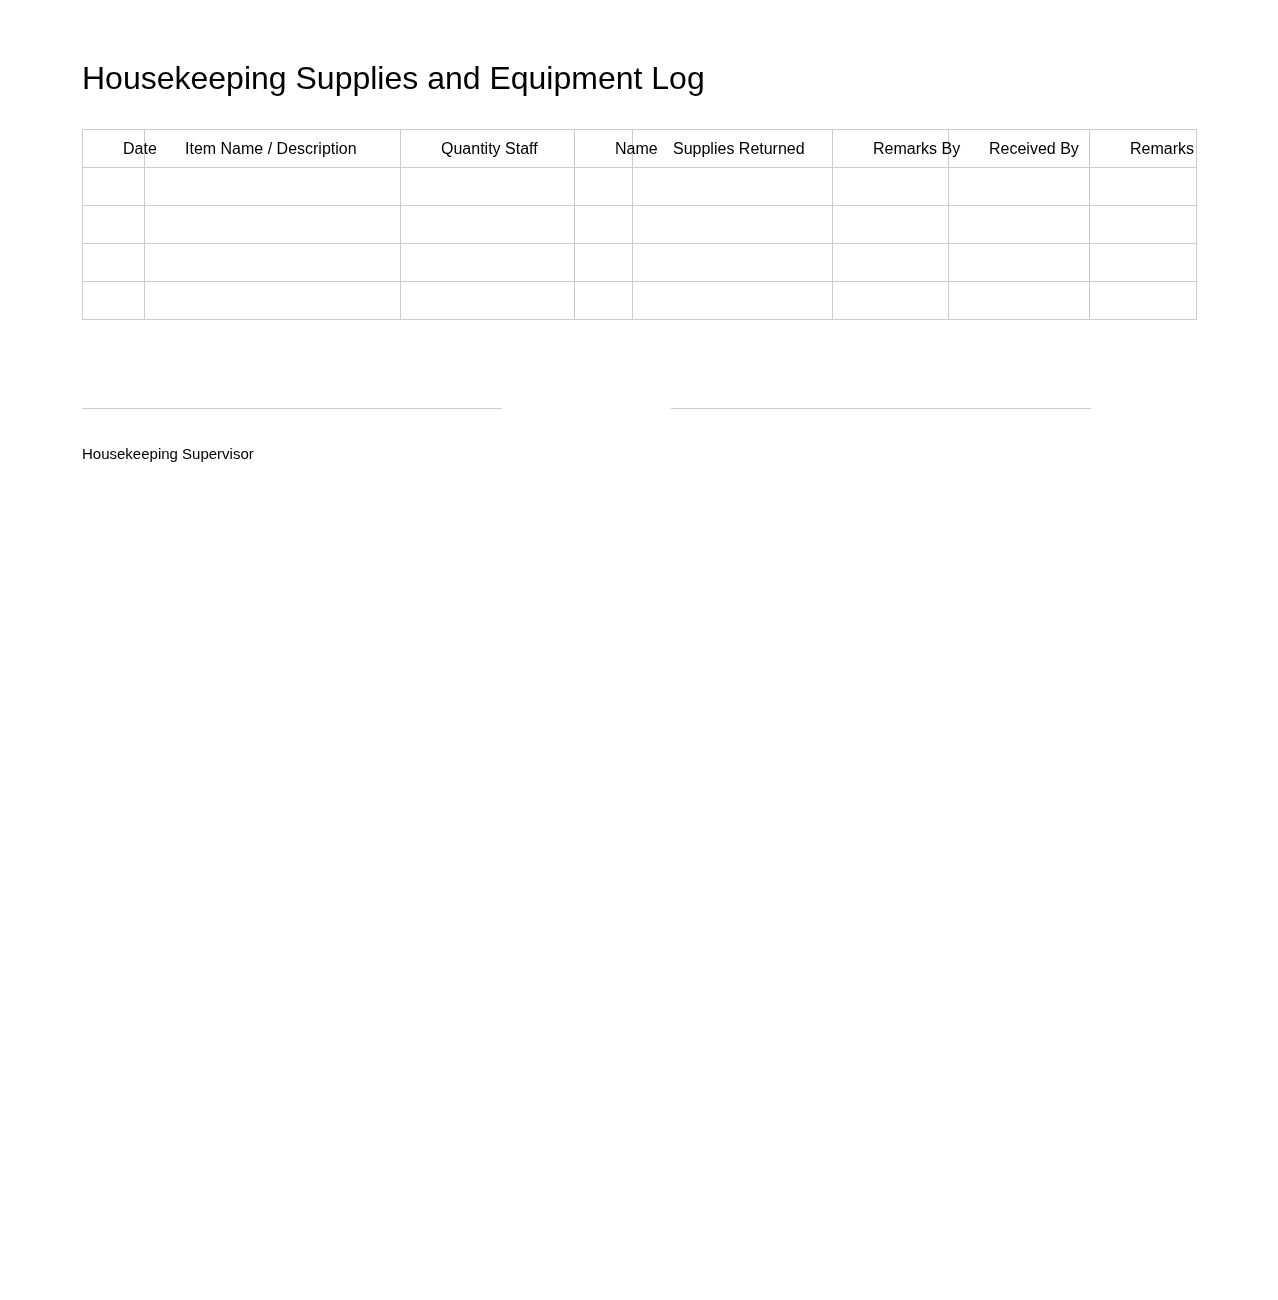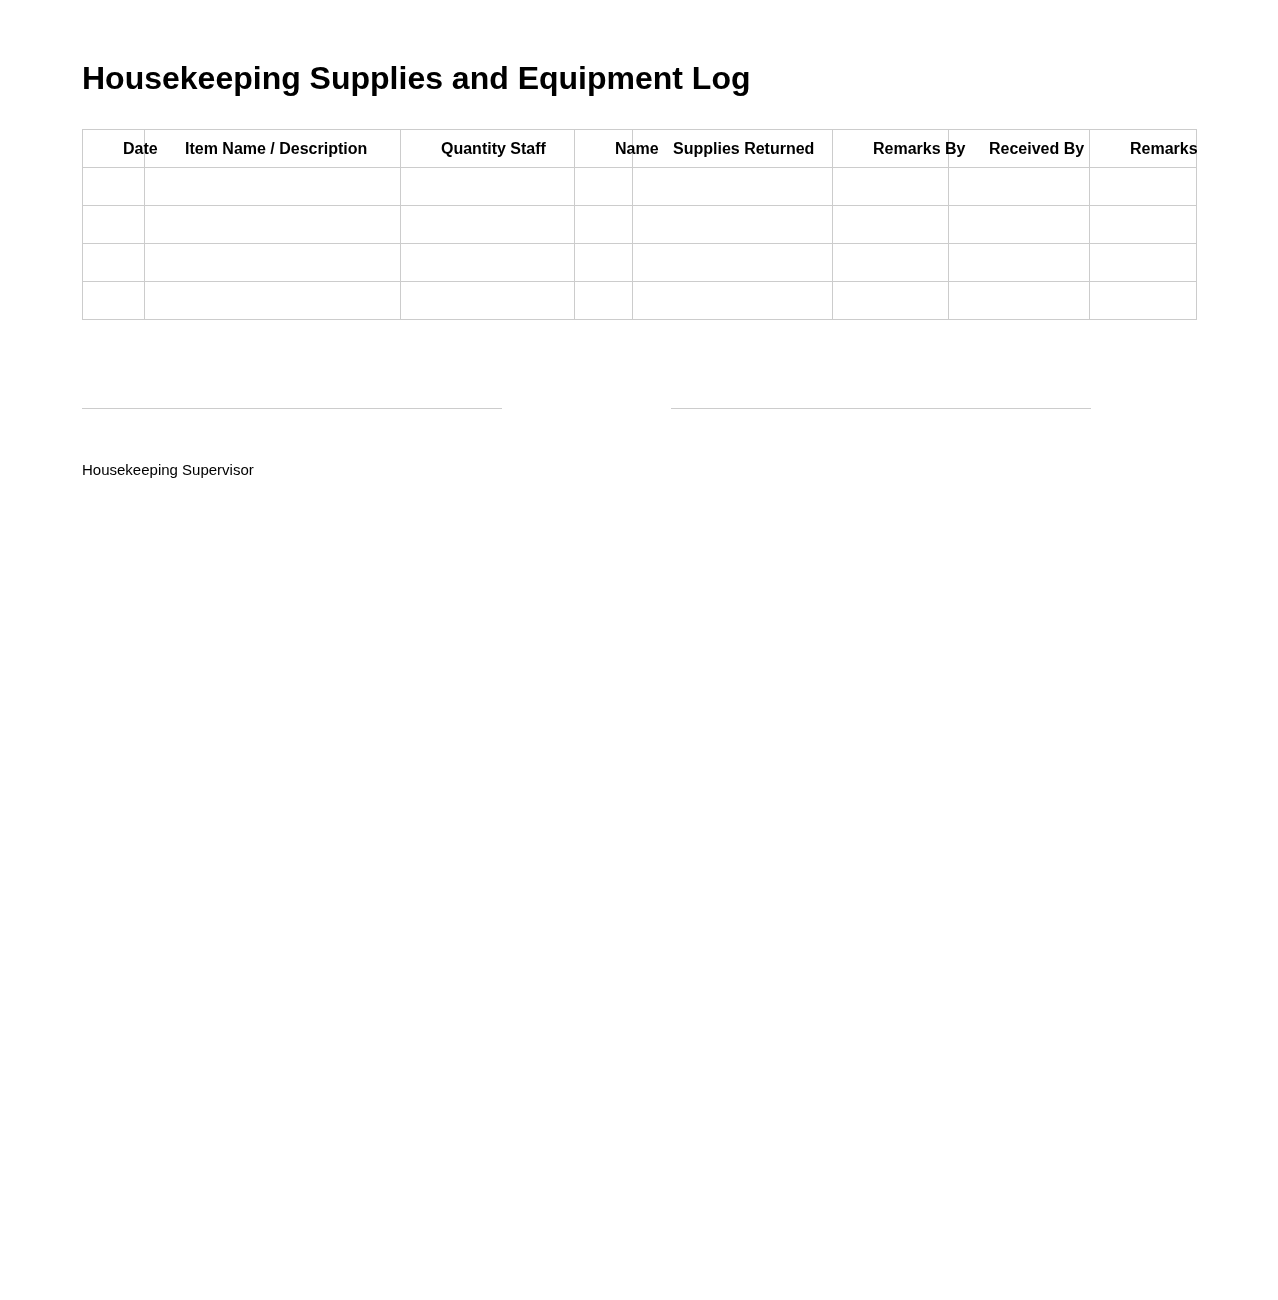--- a/index.html
+++ b/index.html
@@ -19,21 +19,21 @@
       left: 82px;
       top: 0;
       width: 1114px;
     }
     .title {
       position: absolute;
       left: 0;
       top: 58px;
       margin: 0;
       font-size: 32px;
-      font-weight: bold;
+      font-weight: normal;
       line-height: 40px;
       white-space: nowrap;
     }
     table.log {
       position: absolute;
       left: 0;
       top: 129px;
       border-collapse: collapse;
       table-layout: fixed;
       width: 1114px;
@@ -41,36 +41,36 @@
     table.log th, table.log td {
       border: 1px solid #cccccc;
       height: 38px;
       padding: 0 6px;
       box-sizing: border-box;
       text-align: left;
       vertical-align: middle;
       font-size: 16px;
     }
     table.log th {
-      font-weight: bold;
+      font-weight: normal;
       white-space: nowrap;
       padding-left: 40px;
     }
     .sig {
       position: absolute;
       top: 408px;
       width: 420px;
     }
     .sig-line {
       height: 0;
       border-top: 1px solid #cccccc;
       width: 420px;
     }
     .sig-label {
-      margin-top: 52px;
+      margin-top: 36px;
       font-size: 15px;
       line-height: 18px;
       white-space: nowrap;
     }
     .sig.left { left: 0; }
     .sig.right { left: 589px; }
   </style>
 </head>
 <body>
 

